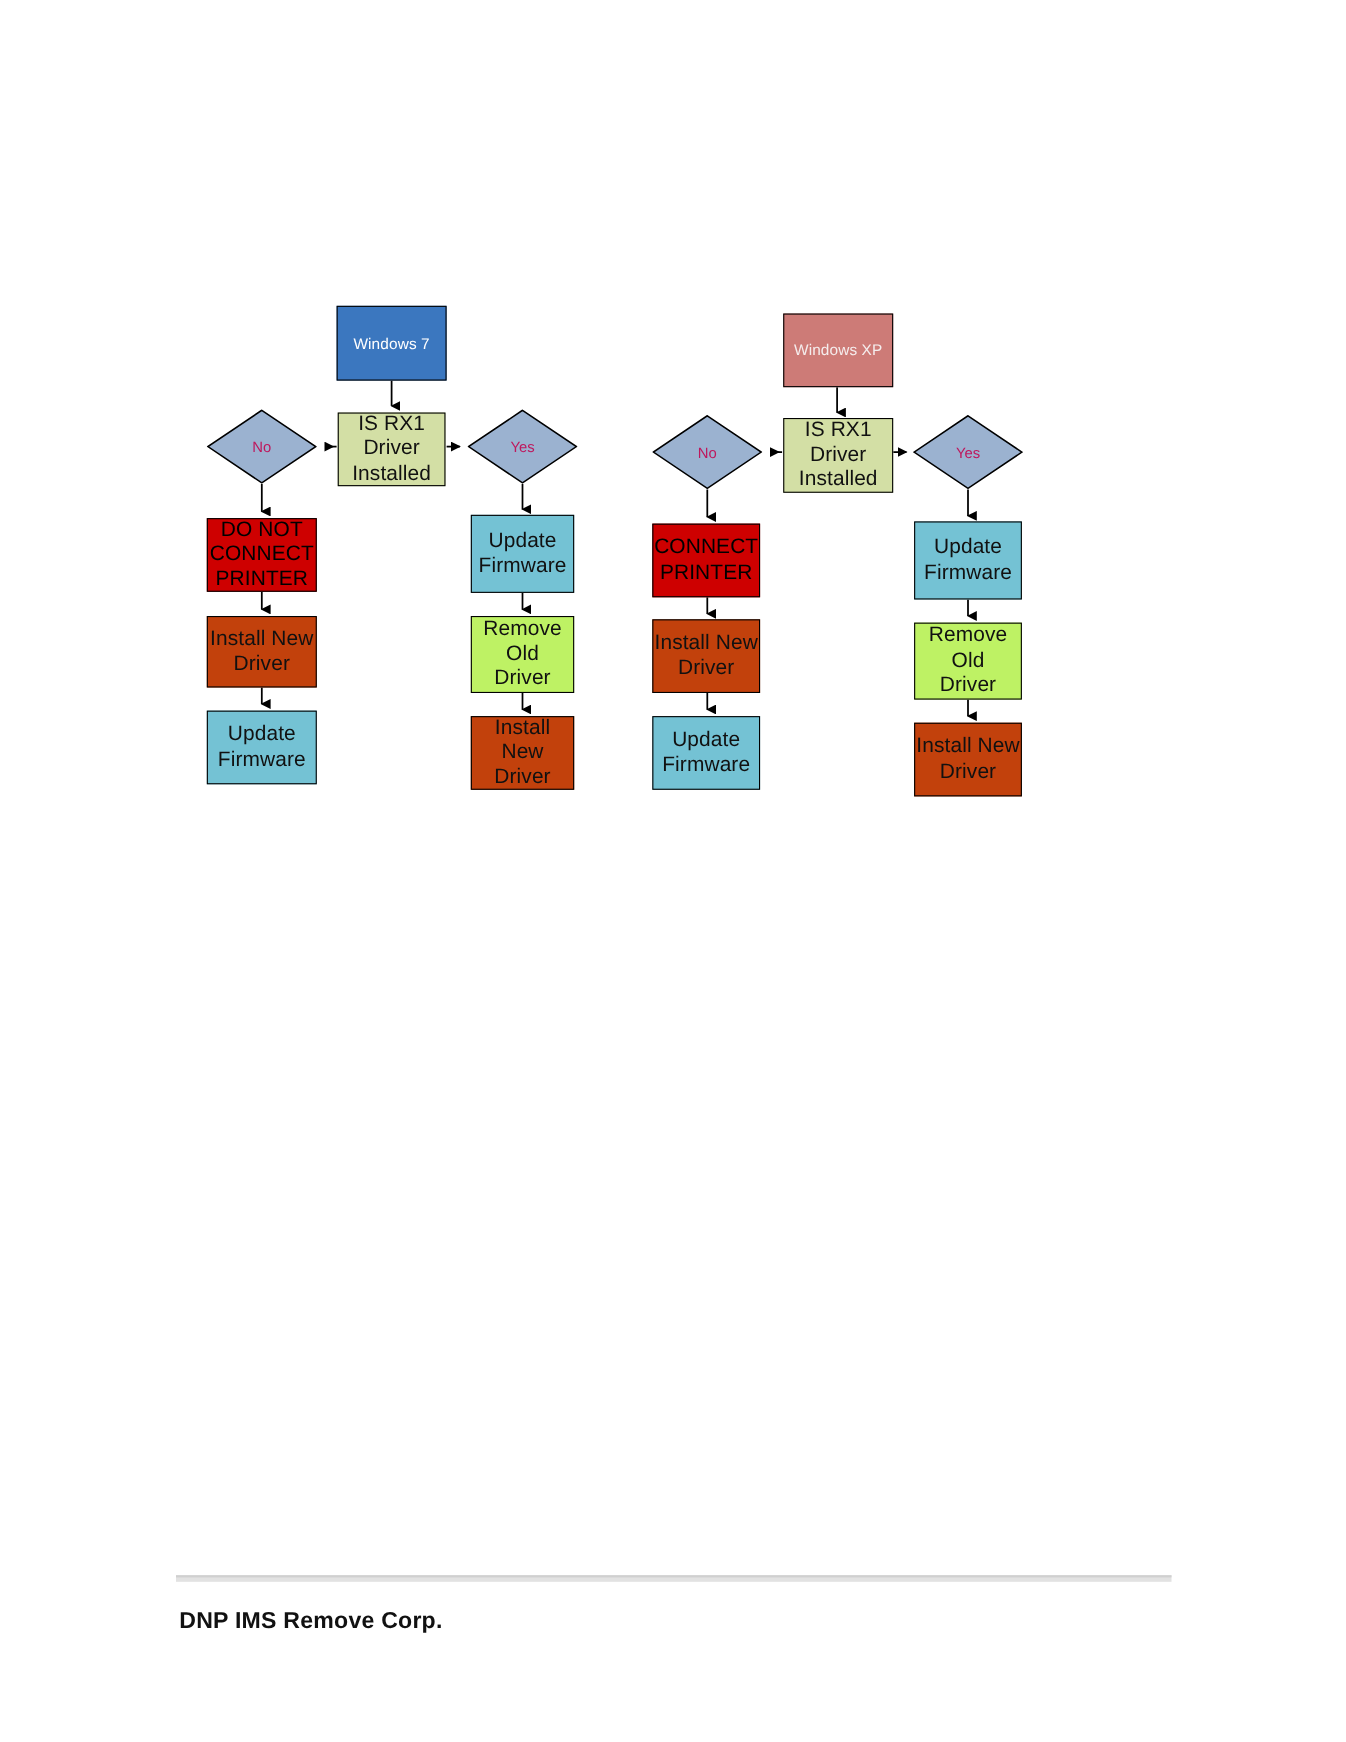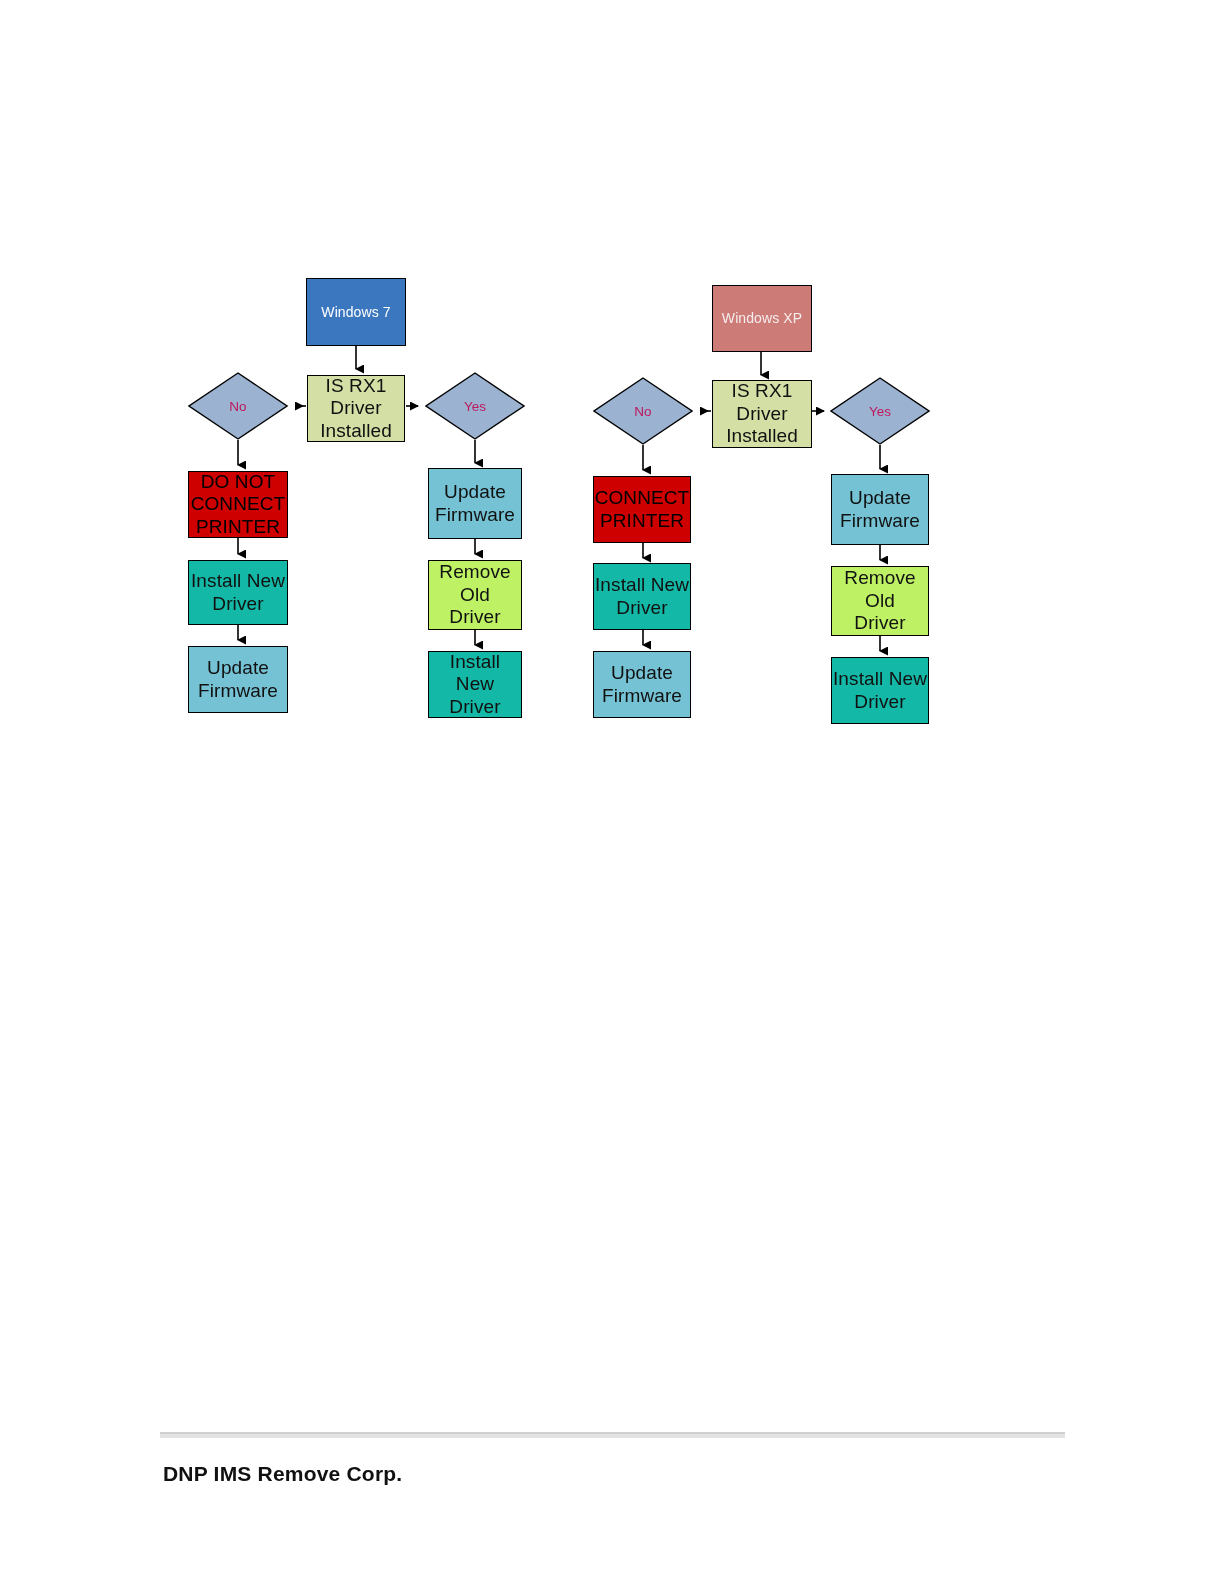--- a/index.html
+++ b/index.html
@@ -48,21 +48,21 @@
     white-space: pre-line;
     z-index: 3;
   }
 
   .node.os-win7   { background: #3b77bf; color: #ffffff; font-size: 14px; }
   .node.os-winxp  { background: #cd7b77; color: #f5eded; font-size: 14px; }
   .node.decision  { background: #d3dfa5; color: #111111; }
   .node.alert     { background: #ce0000; color: #000000; }
   .node.firmware  { background: #74c2d4; color: #111111; }
   .node.removal   { background: #bef264; color: #111111; }
-  .node.install   { background: #14b8a6; color: #111111; }
+  .node.install   { background: #c2410c; color: #111111; }
 
   
   .diamond {
     position: absolute;
     z-index: 3;
   }
   .diamond svg { display: block; }
   .diamond .dlabel {
     position: absolute;
     left: 0; top: 0;

